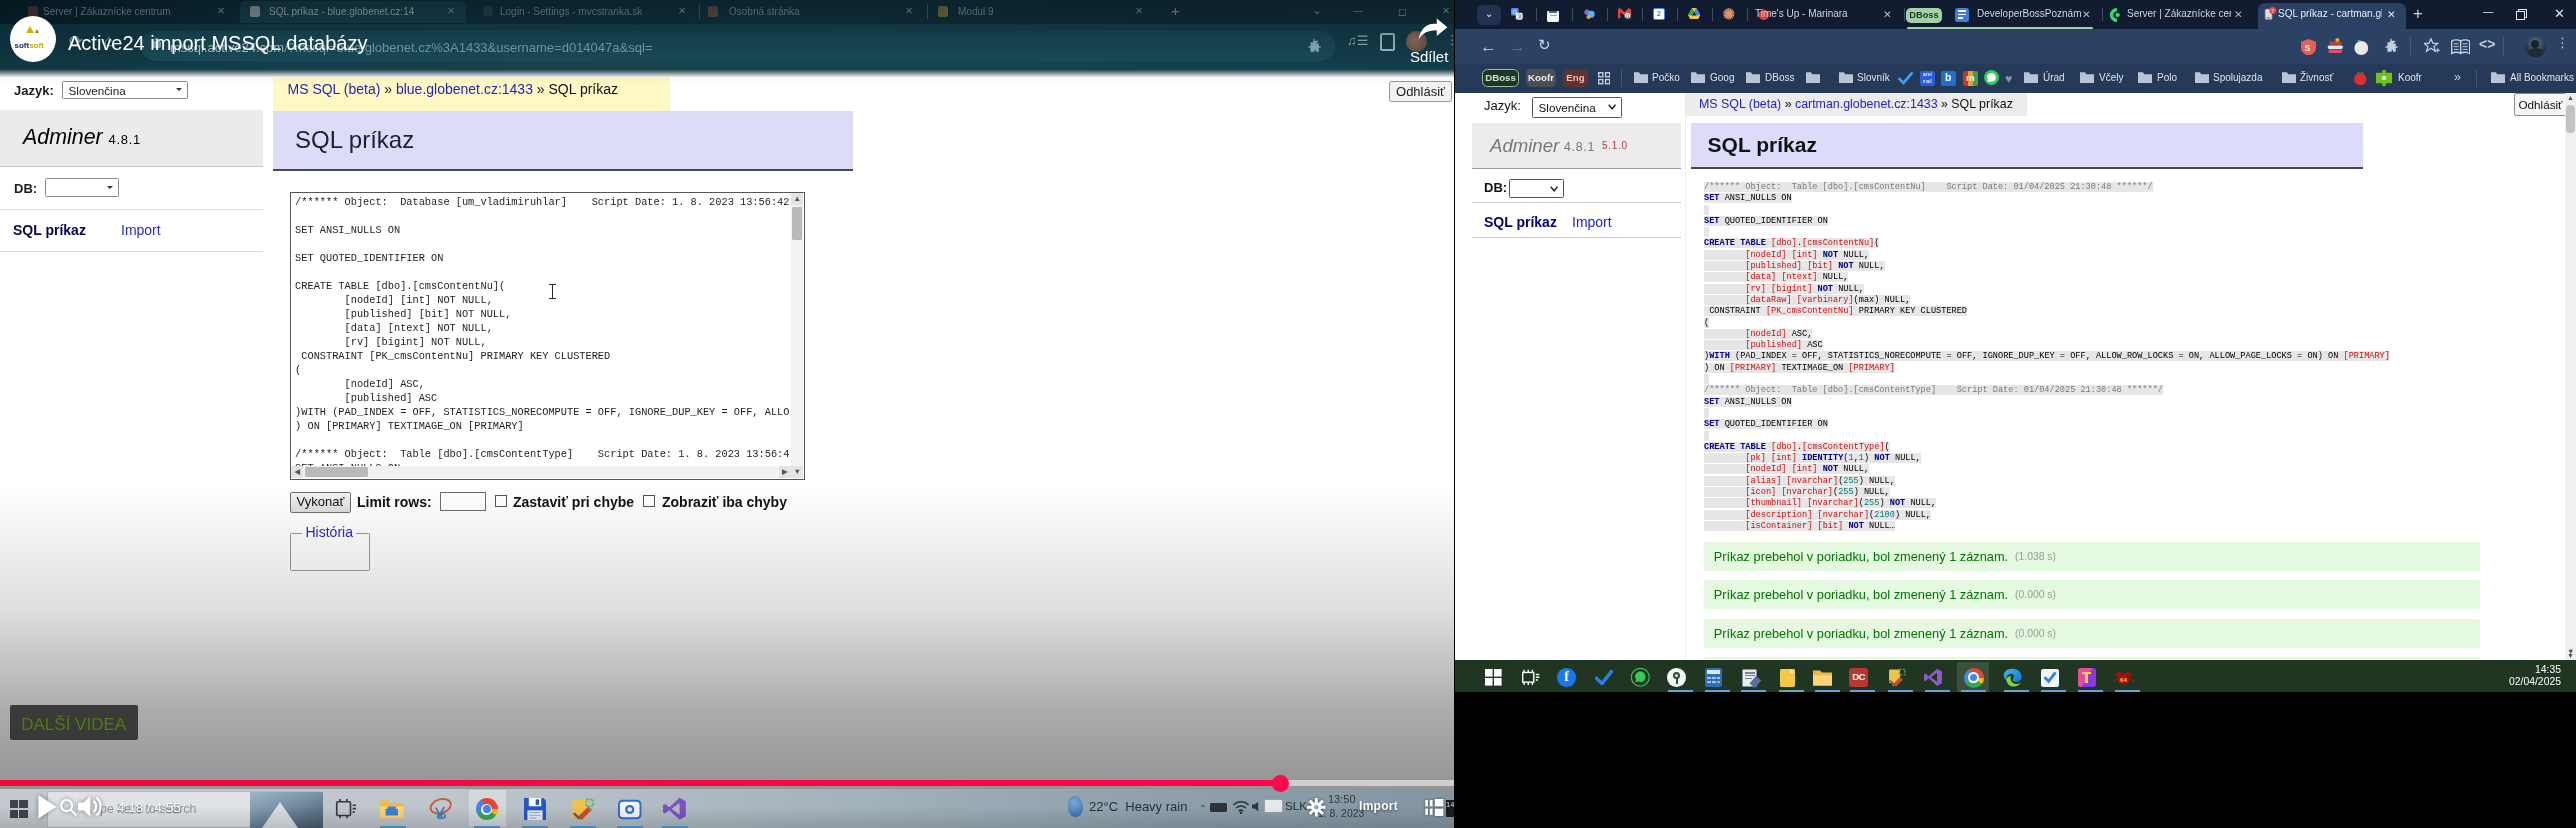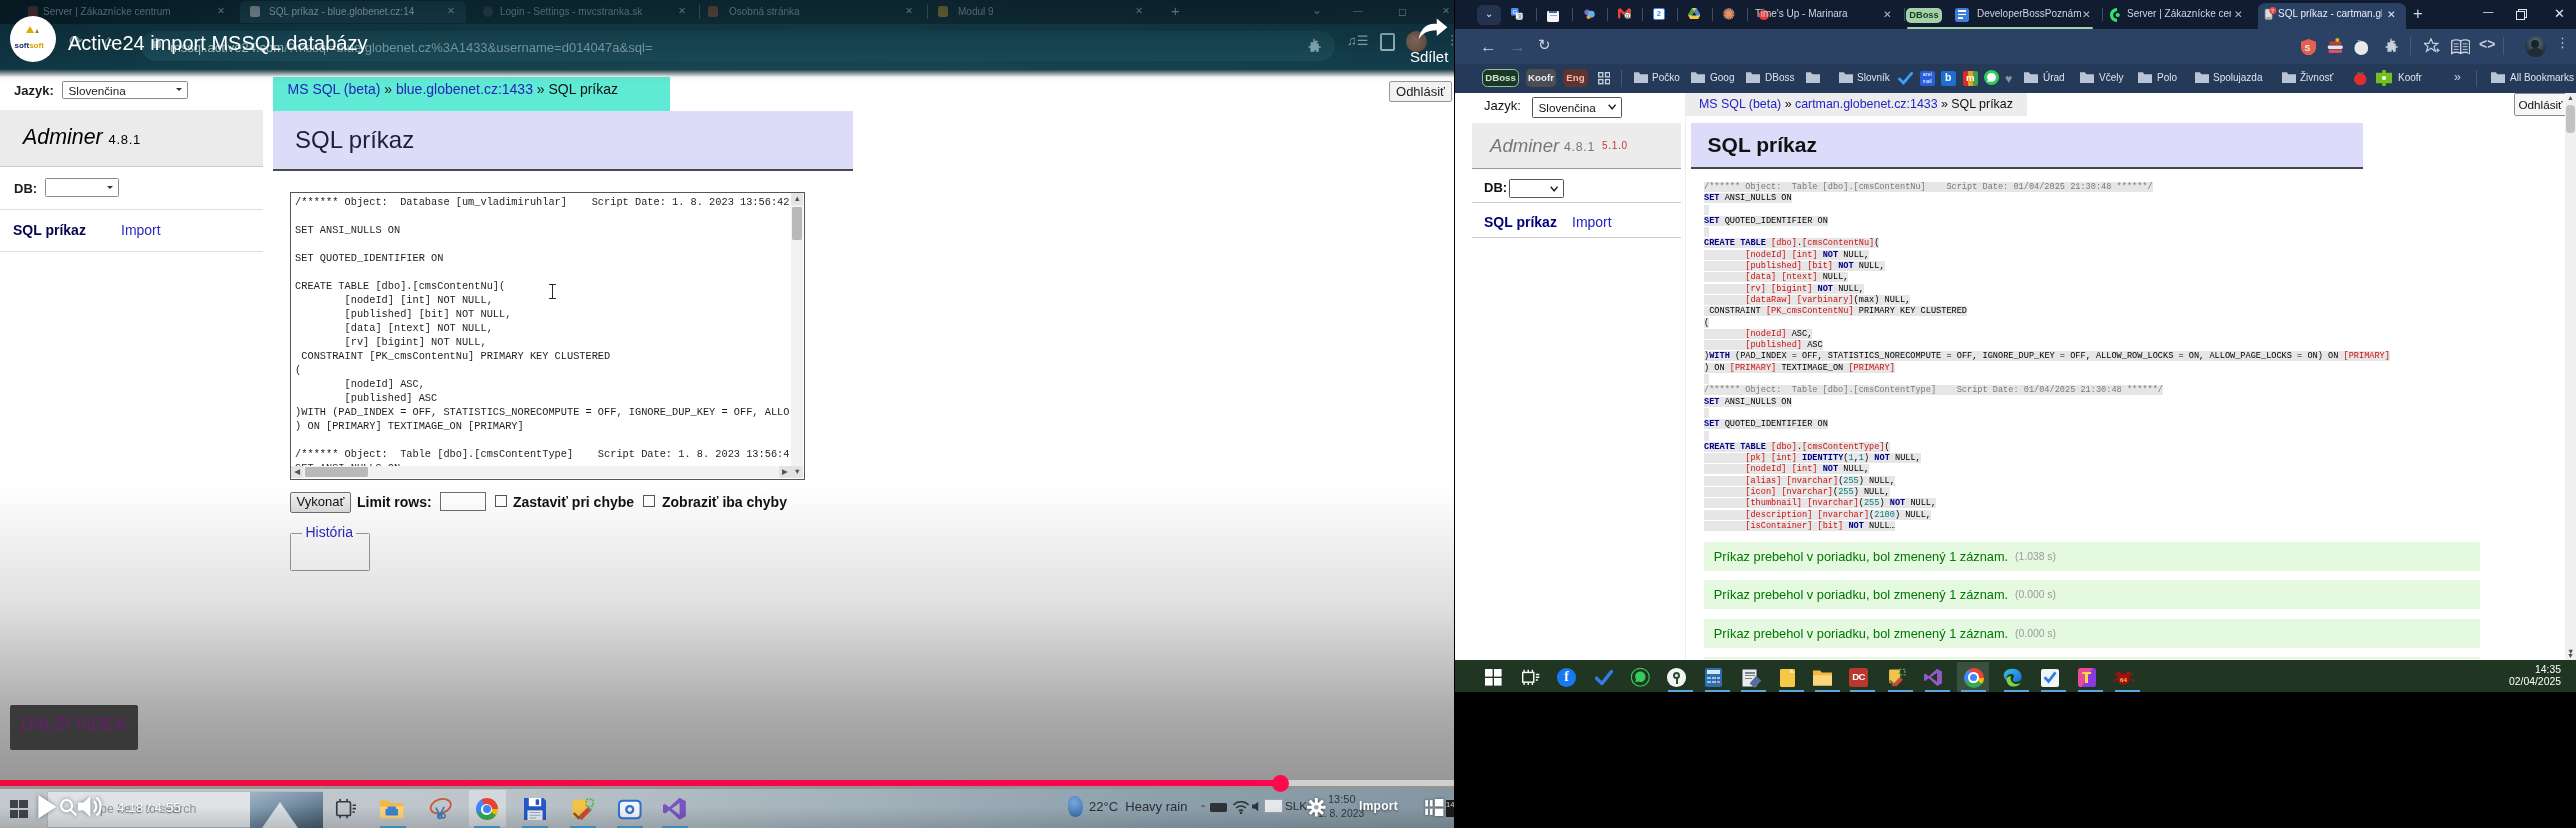--- a/index.html
+++ b/index.html
@@ -88,21 +88,21 @@
       <div class="abs" style="left:0;top:33px;width:263px;height:57px;background:#ebebeb;border-bottom:0.7px solid #c8c8c8">
         <div class="abs" style="left:23px;top:15px;font-size:21.4px;color:#000000;font-style:italic">Adminer <span style="font-size:13px;font-style:normal;letter-spacing:0.7px">4.8.1</span></div>
       </div>
       <div class="abs" style="left:14px;top:104px;font-size:13px;color:#1c1c1c;font-weight:600">DB:</div>
       <div class="lsel" style="left:45px;top:101px;width:74px;height:18.6px"></div>
       <div class="abs" style="left:0;top:132px;width:263px;height:0.7px;background:#ddd"></div>
       <div class="abs" style="left:13px;top:145px;font-size:14px;color:#05054d;font-weight:bold">SQL príkaz</div>
       <div class="abs" style="left:121px;top:145px;font-size:14px;color:#2a2ac0">Import</div>
       <div class="abs" style="left:0;top:174px;width:263px;height:0.7px;background:#ddd"></div>
 
-      <div class="abs" style="left:273px;top:0;width:397px;height:37px;background:#5eead4">
+      <div class="abs" style="left:273px;top:0;width:397px;height:37px;background:#fef9c3">
         <div class="abs" style="left:14.5px;top:4.1px;font-size:14px;color:#111"><span style="color:#2525b5">MS SQL (beta)</span> » <span style="color:#2525b5">blue.globenet.cz:1433</span> » SQL príkaz</div>
       </div>
       <div class="abs" style="left:1389px;top:3.5px;width:63px;height:21px;background:#f2f2f2;border:0.7px solid #979797;border-radius:2.1px;font-size:13px;color:#222;text-align:center;padding-top:2.1px">Odhlásiť</div>
 
       <div class="abs" style="left:273px;top:34px;width:580px;height:60px;background:#dcdcf9;border-bottom:2.1px solid #4a4a4a">
         <div class="abs" style="left:22px;top:15px;font-size:24px;color:#20203c">SQL príkaz</div>
       </div>
 
       <div class="abs mono" style="left:290px;top:115px;width:515px;height:288px;background:#fff;border:1.4px solid #565656;font-size:10.3px;line-height:14px;color:#1d1d1d;white-space:pre;overflow:hidden;padding:2.1px 0 0 4.1px">/****** Object:  Database [um_vladimiruhlar]    Script Date: 1. 8. 2023 13:56:42
 
@@ -259,21 +259,21 @@
   <div class="abs" style="left:10.4px;top:16px;width:46px;height:46px;border-radius:50%;background:#fff;overflow:hidden">
     <div class="abs" style="left:4.1px;top:25px;font-size:8px;font-weight:bold;letter-spacing:0"><span style="color:#1b2a66">soft</span><span style="color:#d9a400">soft</span></div>
     <div class="abs" style="left:16px;top:10.4px;width:0;height:0;border-left:4.1px solid transparent;border-right:4.1px solid transparent;border-bottom:7px solid #e0ac00"></div>
     <div class="abs" style="left:25px;top:13px;width:0;height:0;border-left:2.4px solid transparent;border-right:2.4px solid transparent;border-bottom:4.1px solid #8a8f2a"></div>
   </div>
   <div class="abs" style="left:68px;top:32px;font-size:20px;color:#fff">Active24 import MSSQL databázy</div>
   <svg class="abs" style="left:1418px;top:16.6px" width="30" height="24" viewBox="0 0 48 38">
       <path d="M30 2 L47 16 L30 30 L30 21 C14 21 6 27 1 36 C3 22 12 9 30 11 Z" fill="#fff"></path>
     </svg>
   <div class="abs" style="left:1410px;top:48px;font-size:15px;color:#fff;font-weight:500">Sdílet</div>
-  <div class="abs" style="left:9.7px;top:705px;width:128px;height:45px;background:rgba(42,42,42,0.88);border-radius:2.1px;color:#701a75;font-size:17px;text-align:center;line-height:39px">DALŠÍ VIDEA</div>
+  <div class="abs" style="left:9.7px;top:705px;width:128px;height:35px;background:rgba(42,42,42,0.88);border-radius:2.1px;color:#4d7c0f;font-size:17px;text-align:center;line-height:39px">DALŠÍ VIDEA</div>
   <div class="abs" style="left:0;top:780px;width:1454px;height:5.5px;background:#cfcfcf">
     <div class="abs" style="left:0;top:0;width:1281px;height:5.5px;background:linear-gradient(to right,#ee0b3c,#fb0452)"></div>
     <div class="abs" style="left:1272px;top:-5.5px;width:17px;height:17px;border-radius:50%;background:#fb0a4e"></div>
   </div>
   <svg class="abs" style="left:37px;top:795px;filter:drop-shadow(0 0.7px 2.1px rgba(0,0,0,0.45))" width="19.3" height="23.5" viewBox="0 0 28 34">
       <path d="M2 0 L28 17 L2 34 Z" fill="#fff"></path>
     </svg>
   <svg class="abs" style="left:59px;top:798px;filter:drop-shadow(0 0.7px 2.1px rgba(0,0,0,0.45))" width="18" height="18" viewBox="0 0 26 26">
       <circle cx="11" cy="11" r="8" fill="none" stroke="#fff" stroke-width="3"></circle>
       <line x1="17" y1="17" x2="25" y2="25" stroke="#fff" stroke-width="3"></line>

